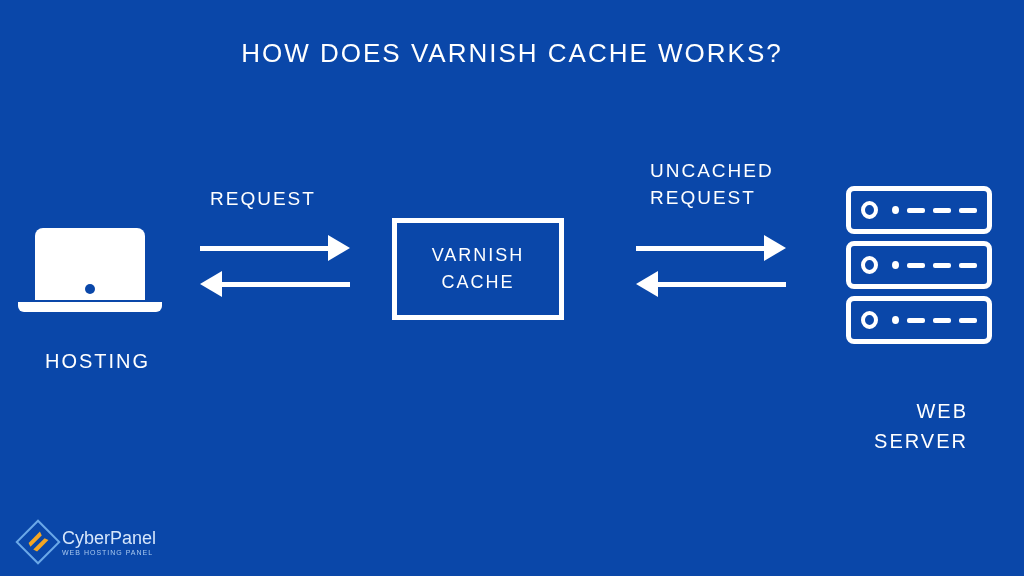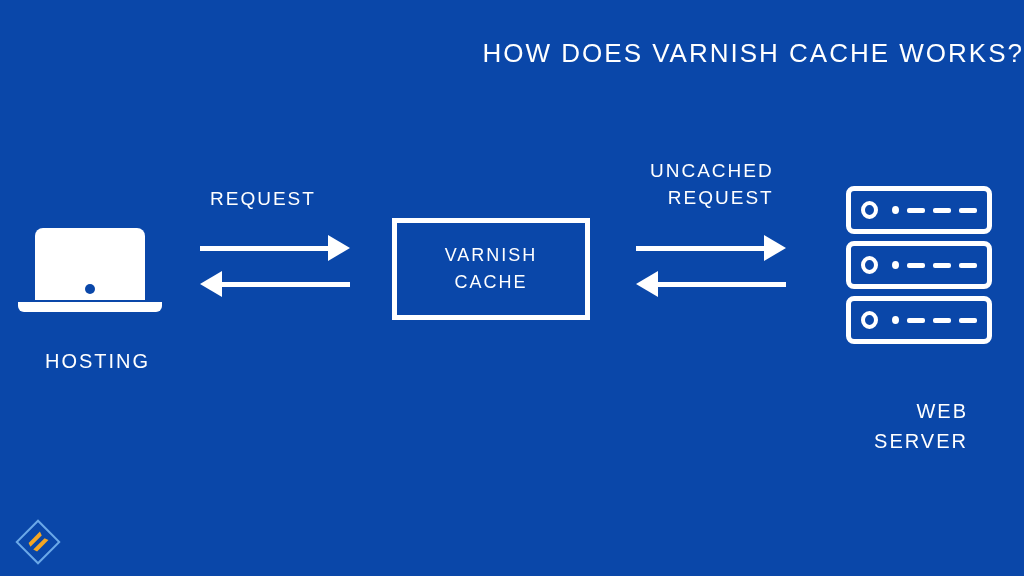--- a/index.html
+++ b/index.html
@@ -6,21 +6,21 @@
   body {
     width: 1024px;
     height: 576px;
     background: #0A47A9;
     color: #ffffff;
     font-family: -apple-system, BlinkMacSystemFont, "Segoe UI", Arial, sans-serif;
     position: relative;
     overflow: hidden;
   }
   .title {
-    text-align: right;
+    text-align: center;
     font-size: 26px;
     font-weight: 400;
     letter-spacing: 2px;
     padding-top: 38px;
   }
   .diagram {
     position: absolute;
     top: 150px;
     left: 0;
     width: 100%;
@@ -63,21 +63,21 @@
     left: 45px;
     top: 200px;
     font-size: 20px;
     letter-spacing: 2px;
   }
   
   .varnish-box {
     position: absolute;
     left: 392px;
     top: 68px;
-    width: 198px;
+    width: 172px;
     height: 102px;
     border: 5px solid #ffffff;
     display: flex;
     align-items: center;
     justify-content: center;
     text-align: center;
     font-size: 18px;
     letter-spacing: 2px;
     line-height: 1.5;
   }
@@ -157,21 +157,21 @@
     top: 38px;
     font-size: 19px;
     letter-spacing: 2px;
   }
   .arrow-label-right {
     position: absolute;
     left: 650px;
     top: 8px;
     font-size: 19px;
     letter-spacing: 2px;
-    text-align: right;
+    text-align: left;
     line-height: 1.4;
   }
   
   .logo {
     position: absolute;
     left: 22px;
     bottom: 18px;
     display: flex;
     align-items: center;
     gap: 8px;
@@ -275,13 +275,17 @@
         <div class="server-line"></div>
     </div>
   </div>
   <div class="server-label" style="white-space:pre-line">WEB
 SERVER</div>
 
 </div>
 
 <div class="logo">
   <div class="logo-mark"></div>
+  <div class="logo-text">
+    <div class="logo-name">CyberPanel</div>
+    <div class="logo-sub">WEB HOSTING PANEL</div>
+  </div>
 </div>
 
 </body></html>

